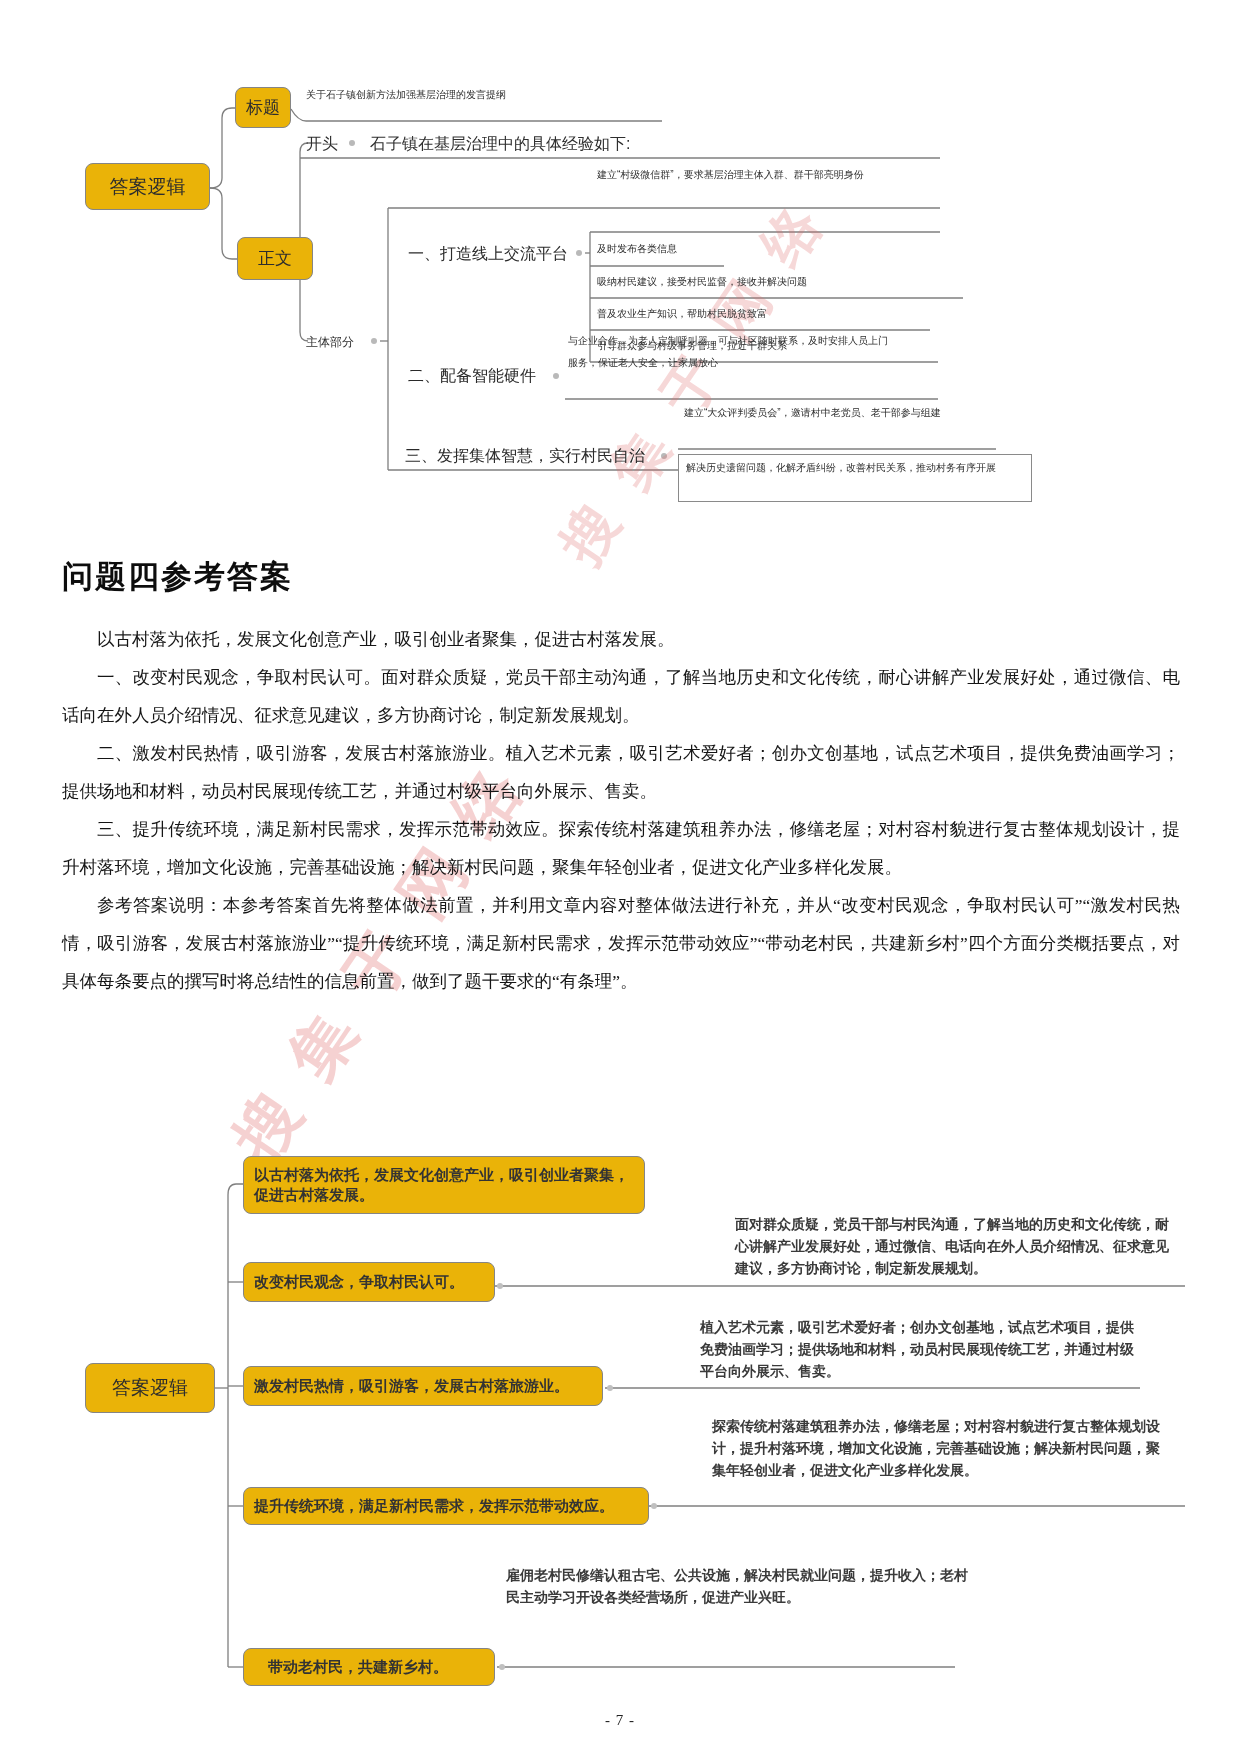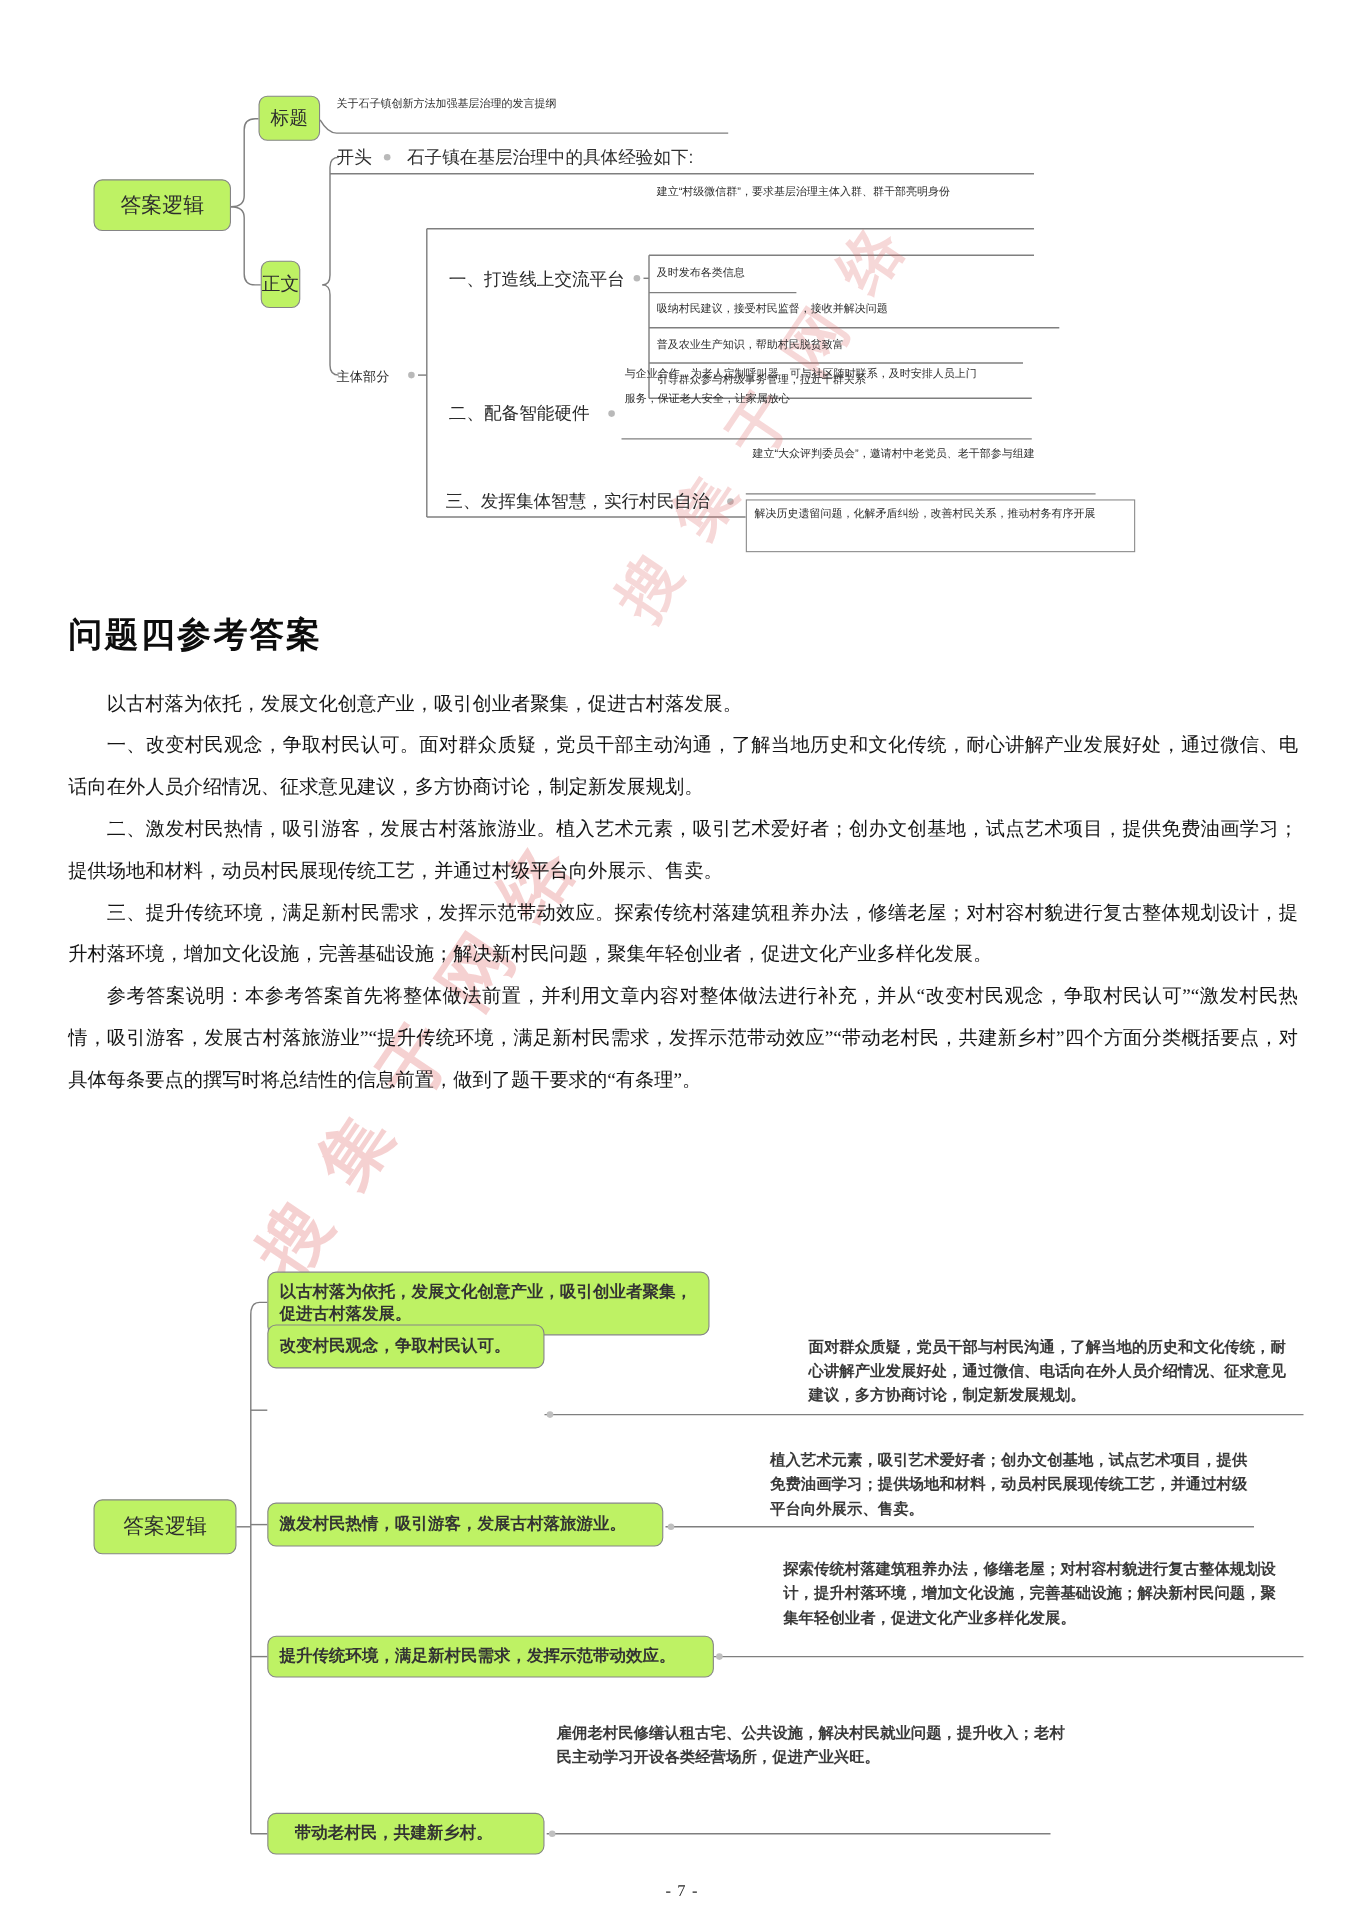--- a/index.html
+++ b/index.html
@@ -1,19 +1,19 @@
 <!DOCTYPE html>
 <html><head>
 <meta charset="utf-8">
 <style>
   html,body{margin:0;padding:0;}
   body{width:1240px;height:1754px;background:#ffffff;position:relative;overflow:hidden;
        font-family:"Liberation Serif", serif;color:#111;}
   
-  .dnode{position:absolute;border:1.4px solid #858585;border-radius:8px;background:#bef264;
+  .dnode{position:absolute;border:1.4px solid #858585;border-radius:8px;background:#eab308;
          display:flex;align-items:center;justify-content:center;box-sizing:border-box;
          font-family:"Liberation Sans", sans-serif;color:#2d2d2d;}
   .d1text{position:absolute;font-family:"Liberation Sans", sans-serif;font-size:10px;
           line-height:22px;color:#2e2e2e;}
   .blabel{position:absolute;font-family:"Liberation Sans", sans-serif;font-size:16px;
           color:#2a2a2a;white-space:nowrap;}
   .leafbox{position:absolute;border:1.2px solid #8a8a8a;background:#fff;box-sizing:border-box;}
   .detail{position:absolute;font-family:"Liberation Sans", sans-serif;font-size:14px;
           font-weight:bold;line-height:22px;color:#3a3a3a;}
   .d2label{font-size:15px;font-weight:bold;color:#333;line-height:20px;text-align:left;
@@ -77,21 +77,21 @@
   <circle cx="654" cy="1506" r="3" fill="#c0c0c0" stroke="none"></circle>
   <circle cx="502" cy="1667" r="3" fill="#c0c0c0" stroke="none"></circle>
 </svg>
 
 <div class="wm" style="left:250px;top:1110px;">搜集于网络</div>
 <div class="wm" style="left:575px;top:520px;font-size:56px;opacity:0.26;">搜集于网络</div>
 
 <div class="dnode" style="left:85px;top:163px;width:125px;height:47px;font-size:19px;">答案逻辑</div>
 <div class="dnode" style="left:235px;top:87px;width:56px;height:41px;font-size:17px;">标题</div>
 <div class="d1text" style="left:306px;top:84px;white-space:nowrap;">关于石子镇创新方法加强基层治理的发言提纲</div>
-<div class="dnode" style="left:237px;top:237px;width:36px;height:43px;font-size:17px;">正文</div>
+<div class="dnode" style="left:237px;top:237px;width:76px;height:43px;font-size:17px;">正文</div>
 <div class="d1text" style="left:306px;top:133px;font-size:16px;">开头</div>
 <div class="d1text" style="left:370px;top:133px;font-size:16px;white-space:nowrap;">石子镇在基层治理中的具体经验如下:</div>
 <div class="d1text" style="left:306px;top:331px;font-size:12px;">主体部分</div>
 
 <div class="blabel" style="left:408px;top:244px;">一、打造线上交流平台</div>
 <div class="d1text" style="left:597px;top:164px;width:350px;">建立“村级微信群”，要求基层治理主体入群、群干部亮明身份</div>
 <div class="d1text" style="left:597px;top:238px;width:340px;">及时发布各类信息</div>
 <div class="d1text" style="left:597px;top:271px;width:380px;white-space:nowrap;">吸纳村民建议，接受村民监督，接收并解决问题</div>
 <div class="d1text" style="left:597px;top:303px;width:350px;white-space:nowrap;">普及农业生产知识，帮助村民脱贫致富</div>
 <div class="d1text" style="left:597px;top:335px;width:360px;white-space:nowrap;">引导群众参与村级事务管理，拉近干群关系</div>
@@ -110,21 +110,21 @@
   <p>一、改变村民观念，争取村民认可。面对群众质疑，党员干部主动沟通，了解当地历史和文化传统，耐心讲解产业发展好处，通过微信、电话向在外人员介绍情况、征求意见建议，多方协商讨论，制定新发展规划。</p>
   <p>二、激发村民热情，吸引游客，发展古村落旅游业。植入艺术元素，吸引艺术爱好者；创办文创基地，试点艺术项目，提供免费油画学习；提供场地和材料，动员村民展现传统工艺，并通过村级平台向外展示、售卖。</p>
   <p>三、提升传统环境，满足新村民需求，发挥示范带动效应。探索传统村落建筑租养办法，修缮老屋；对村容村貌进行复古整体规划设计，提升村落环境，增加文化设施，完善基础设施；解决新村民问题，聚集年轻创业者，促进文化产业多样化发展。</p>
   <p>参考答案说明：本参考答案首先将整体做法前置，并利用文章内容对整体做法进行补充，并从“改变村民观念，争取村民认可”“激发村民热情，吸引游客，发展古村落旅游业”“提升传统环境，满足新村民需求，发挥示范带动效应”“带动老村民，共建新乡村”四个方面分类概括要点，对具体每条要点的撰写时将总结性的信息前置，做到了题干要求的“有条理”。</p>
 </div>
 
 <div class="dnode" style="left:85px;top:1363px;width:130px;height:50px;font-size:19px;">答案逻辑</div>
 
 <div class="dnode d2label" style="left:243px;top:1156px;width:402px;height:58px;">以古村落为依托，发展文化创意产业，吸引创业者聚集，促进古村落发展。</div>
 
-<div class="dnode d2label" style="left:243px;top:1204px;width:252px;height:40px;">改变村民观念，争取村民认可。</div>
+<div class="dnode d2label" style="left:243px;top:1262px;width:252px;height:40px;">改变村民观念，争取村民认可。</div>
 <div class="detail" style="left:735px;top:1213px;width:440px;">面对群众质疑，党员干部与村民沟通，了解当地的历史和文化传统，耐心讲解产业发展好处，通过微信、电话向在外人员介绍情况、征求意见建议，多方协商讨论，制定新发展规划。</div>
 
 <div class="dnode d2label" style="left:243px;top:1366px;width:360px;height:40px;">激发村民热情，吸引游客，发展古村落旅游业。</div>
 <div class="detail" style="left:700px;top:1316px;width:440px;">植入艺术元素，吸引艺术爱好者；创办文创基地，试点艺术项目，提供免费油画学习；提供场地和材料，动员村民展现传统工艺，并通过村级平台向外展示、售卖。</div>
 
 <div class="dnode d2label" style="left:243px;top:1487px;width:406px;height:38px;">提升传统环境，满足新村民需求，发挥示范带动效应。</div>
 <div class="detail" style="left:712px;top:1415px;width:460px;">探索传统村落建筑租养办法，修缮老屋；对村容村貌进行复古整体规划设计，提升村落环境，增加文化设施，完善基础设施；解决新村民问题，聚集年轻创业者，促进文化产业多样化发展。</div>
 
 <div class="dnode d2label" style="left:243px;top:1648px;width:252px;height:38px;padding-left:24px;">带动老村民，共建新乡村。</div>
 <div class="detail" style="left:506px;top:1564px;width:462px;">雇佣老村民修缮认租古宅、公共设施，解决村民就业问题，提升收入；老村民主动学习开设各类经营场所，促进产业兴旺。</div>

